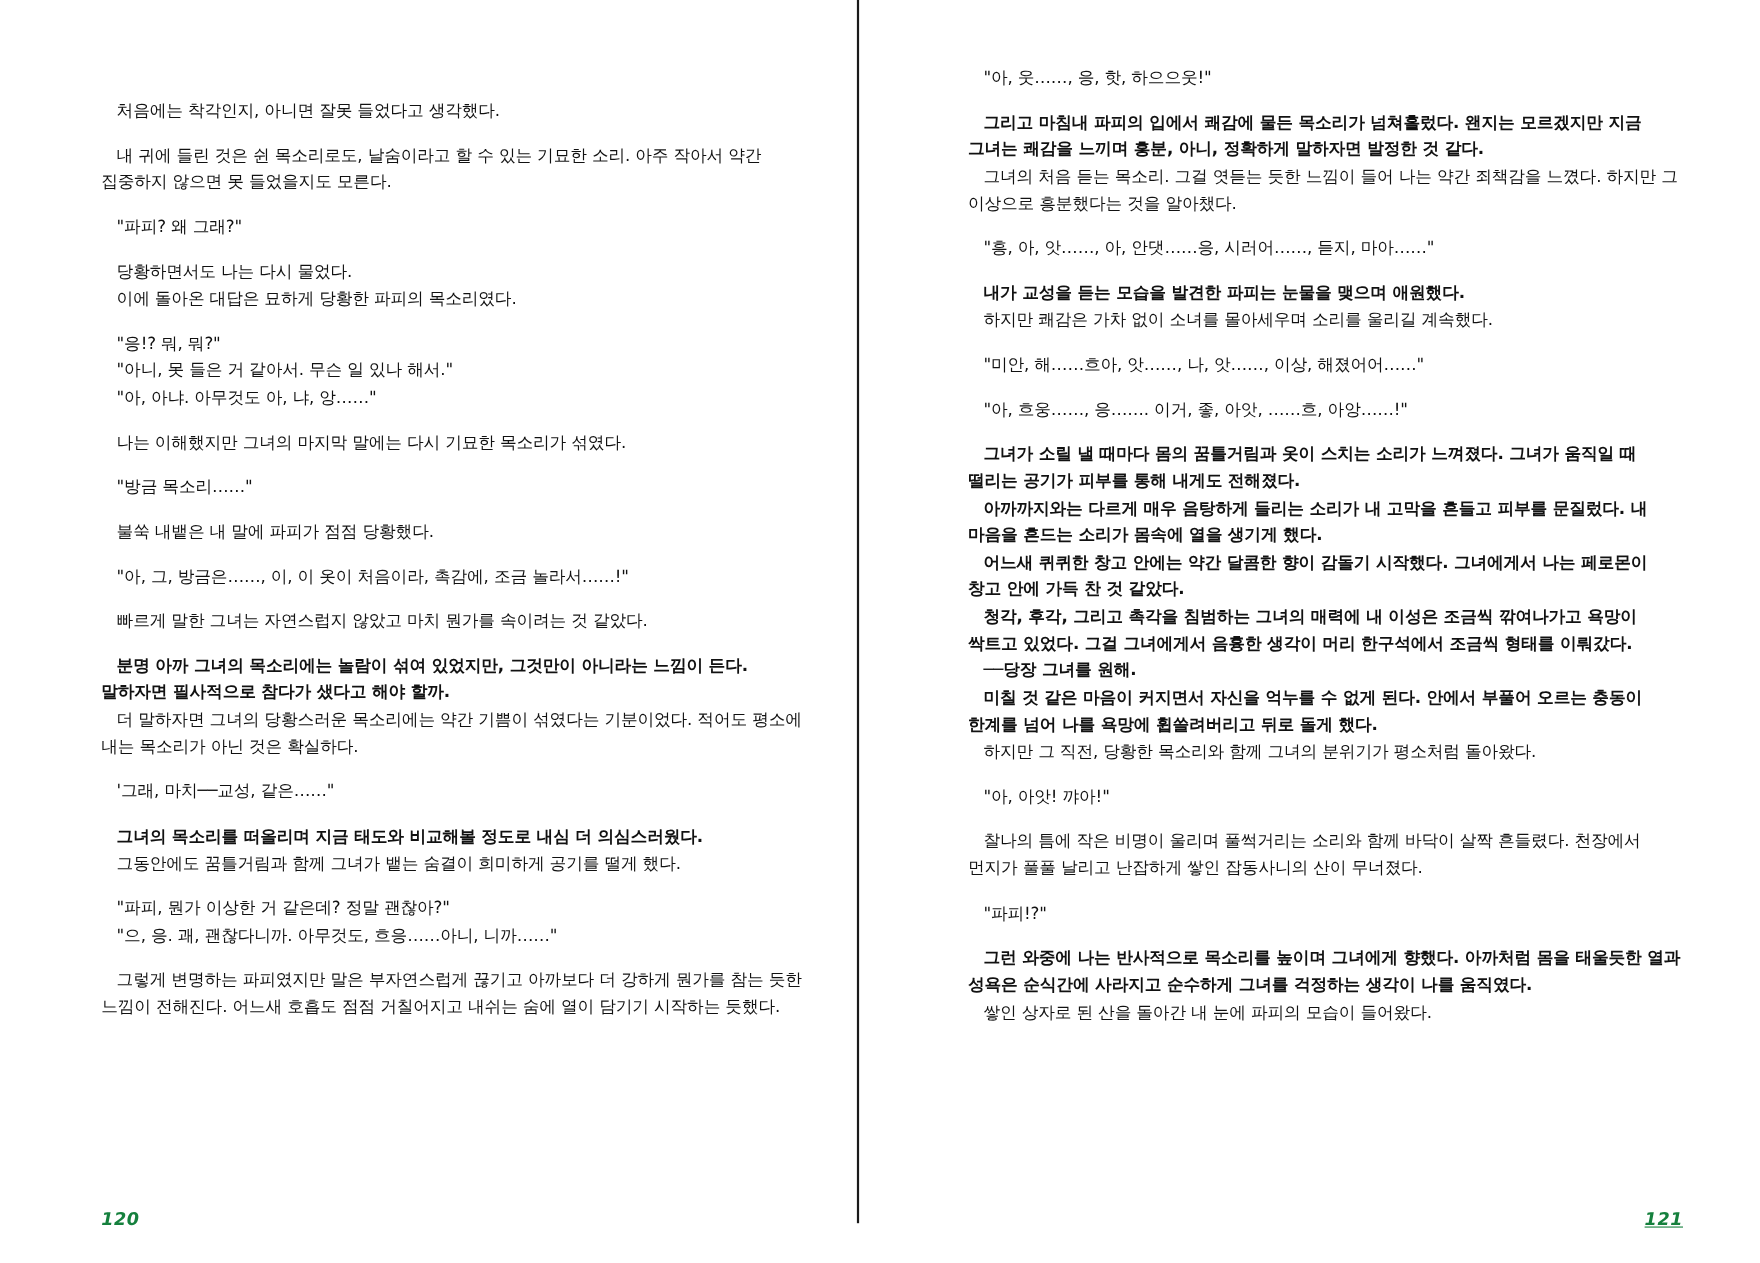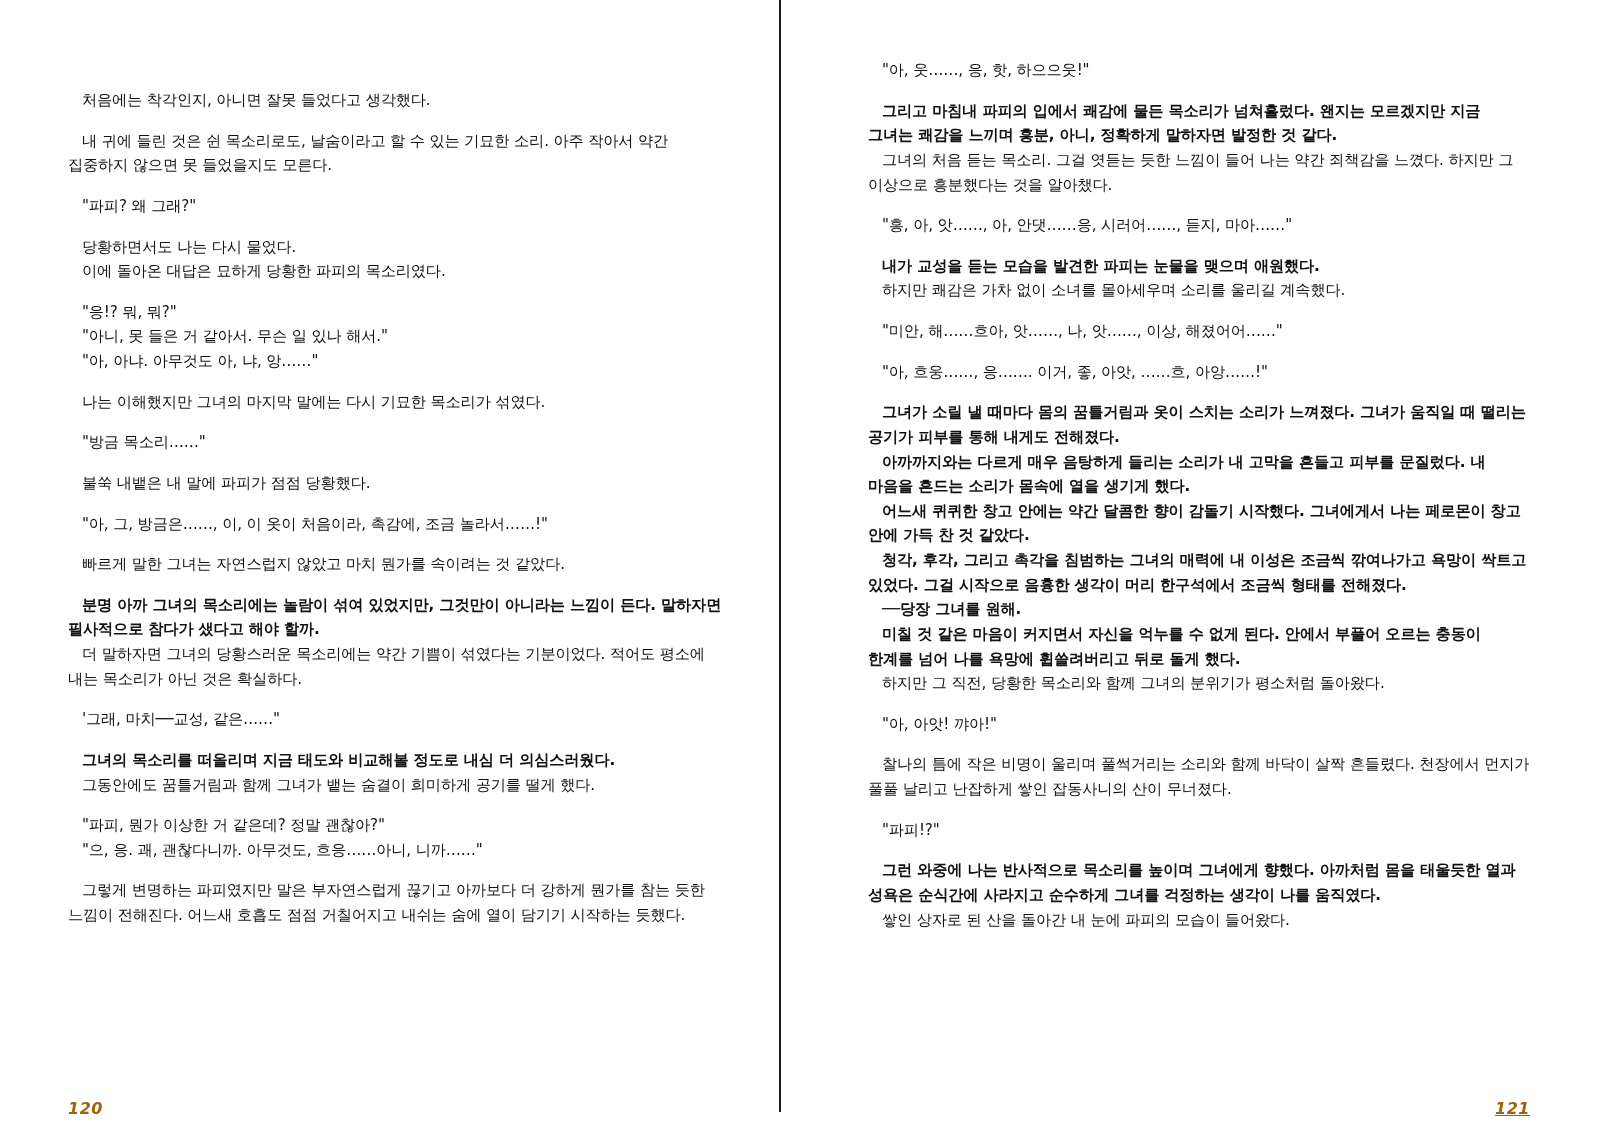--- a/index.html
+++ b/index.html
@@ -30,20 +30,21 @@
     background: #1a1a1a;
   }
   .page {
     position: relative;
     width: 800px;
     height: 1148px;
     box-sizing: border-box;
   }
   .page-left {
     padding: 88px 70px 0 68px;
+    margin-left: 24px;
   }
   .page-right {
     padding: 58px 70px 0 68px;
   }
   .body-text {
     font-size: 15.2px;
     line-height: 1.62;
     letter-spacing: -0.15px;
     word-break: keep-all;
   }
@@ -57,21 +58,21 @@
   }
   .line {
     display: block;
   }
   .folio {
     position: absolute;
     bottom: 30px;
     font-style: italic;
     font-weight: bold;
     font-size: 16px;
-    color: #a16207;
+    color: #15803d;
     letter-spacing: 0.5px;
   }
   .folio-left {
     left: 68px;
   }
   .folio-right {
     right: 70px;
     text-decoration: underline;
   }
 </style>
@@ -172,21 +173,21 @@
       <p class="para tight">
           <span class="line">그녀가 소릴 낼 때마다 몸의 꿈틀거림과 옷이 스치는 소리가 느껴졌다. 그녀가 움직일 때 떨리는 공기가 피부를 통해 내게도 전해졌다.</span>
         </p>
       <p class="para tight">
           <span class="line">아까까지와는 다르게 매우 음탕하게 들리는 소리가 내 고막을 흔들고 피부를 문질렀다. 내 마음을 흔드는 소리가 몸속에 열을 생기게 했다.</span>
         </p>
       <p class="para tight">
           <span class="line">어느새 퀴퀴한 창고 안에는 약간 달콤한 향이 감돌기 시작했다. 그녀에게서 나는 페로몬이 창고 안에 가득 찬 것 같았다.</span>
         </p>
       <p class="para tight">
-          <span class="line">청각, 후각, 그리고 촉각을 침범하는 그녀의 매력에 내 이성은 조금씩 깎여나가고 욕망이 싹트고 있었다. 그걸 시작으로 음흉한 생각이 머리 한구석에서 조금씩 형태를 전해졌다.</span>
+          <span class="line">청각, 후각, 그리고 촉각을 침범하는 그녀의 매력에 내 이성은 조금씩 깎여나가고 욕망이 싹트고 있었다. 그걸 그녀에게서 음흉한 생각이 머리 한구석에서 조금씩 형태를 이뤄갔다.</span>
         </p>
       <p class="para tight">
           <span class="line">──당장 그녀를 원해.</span>
         </p>
       <p class="para tight">
           <span class="line">미칠 것 같은 마음이 커지면서 자신을 억누를 수 없게 된다. 안에서 부풀어 오르는 충동이 한계를 넘어 나를 욕망에 휩쓸려버리고 뒤로 돌게 했다.</span>
         </p>
       <p class="para">
           <span class="line">하지만 그 직전, 당황한 목소리와 함께 그녀의 분위기가 평소처럼 돌아왔다.</span>
         </p>

